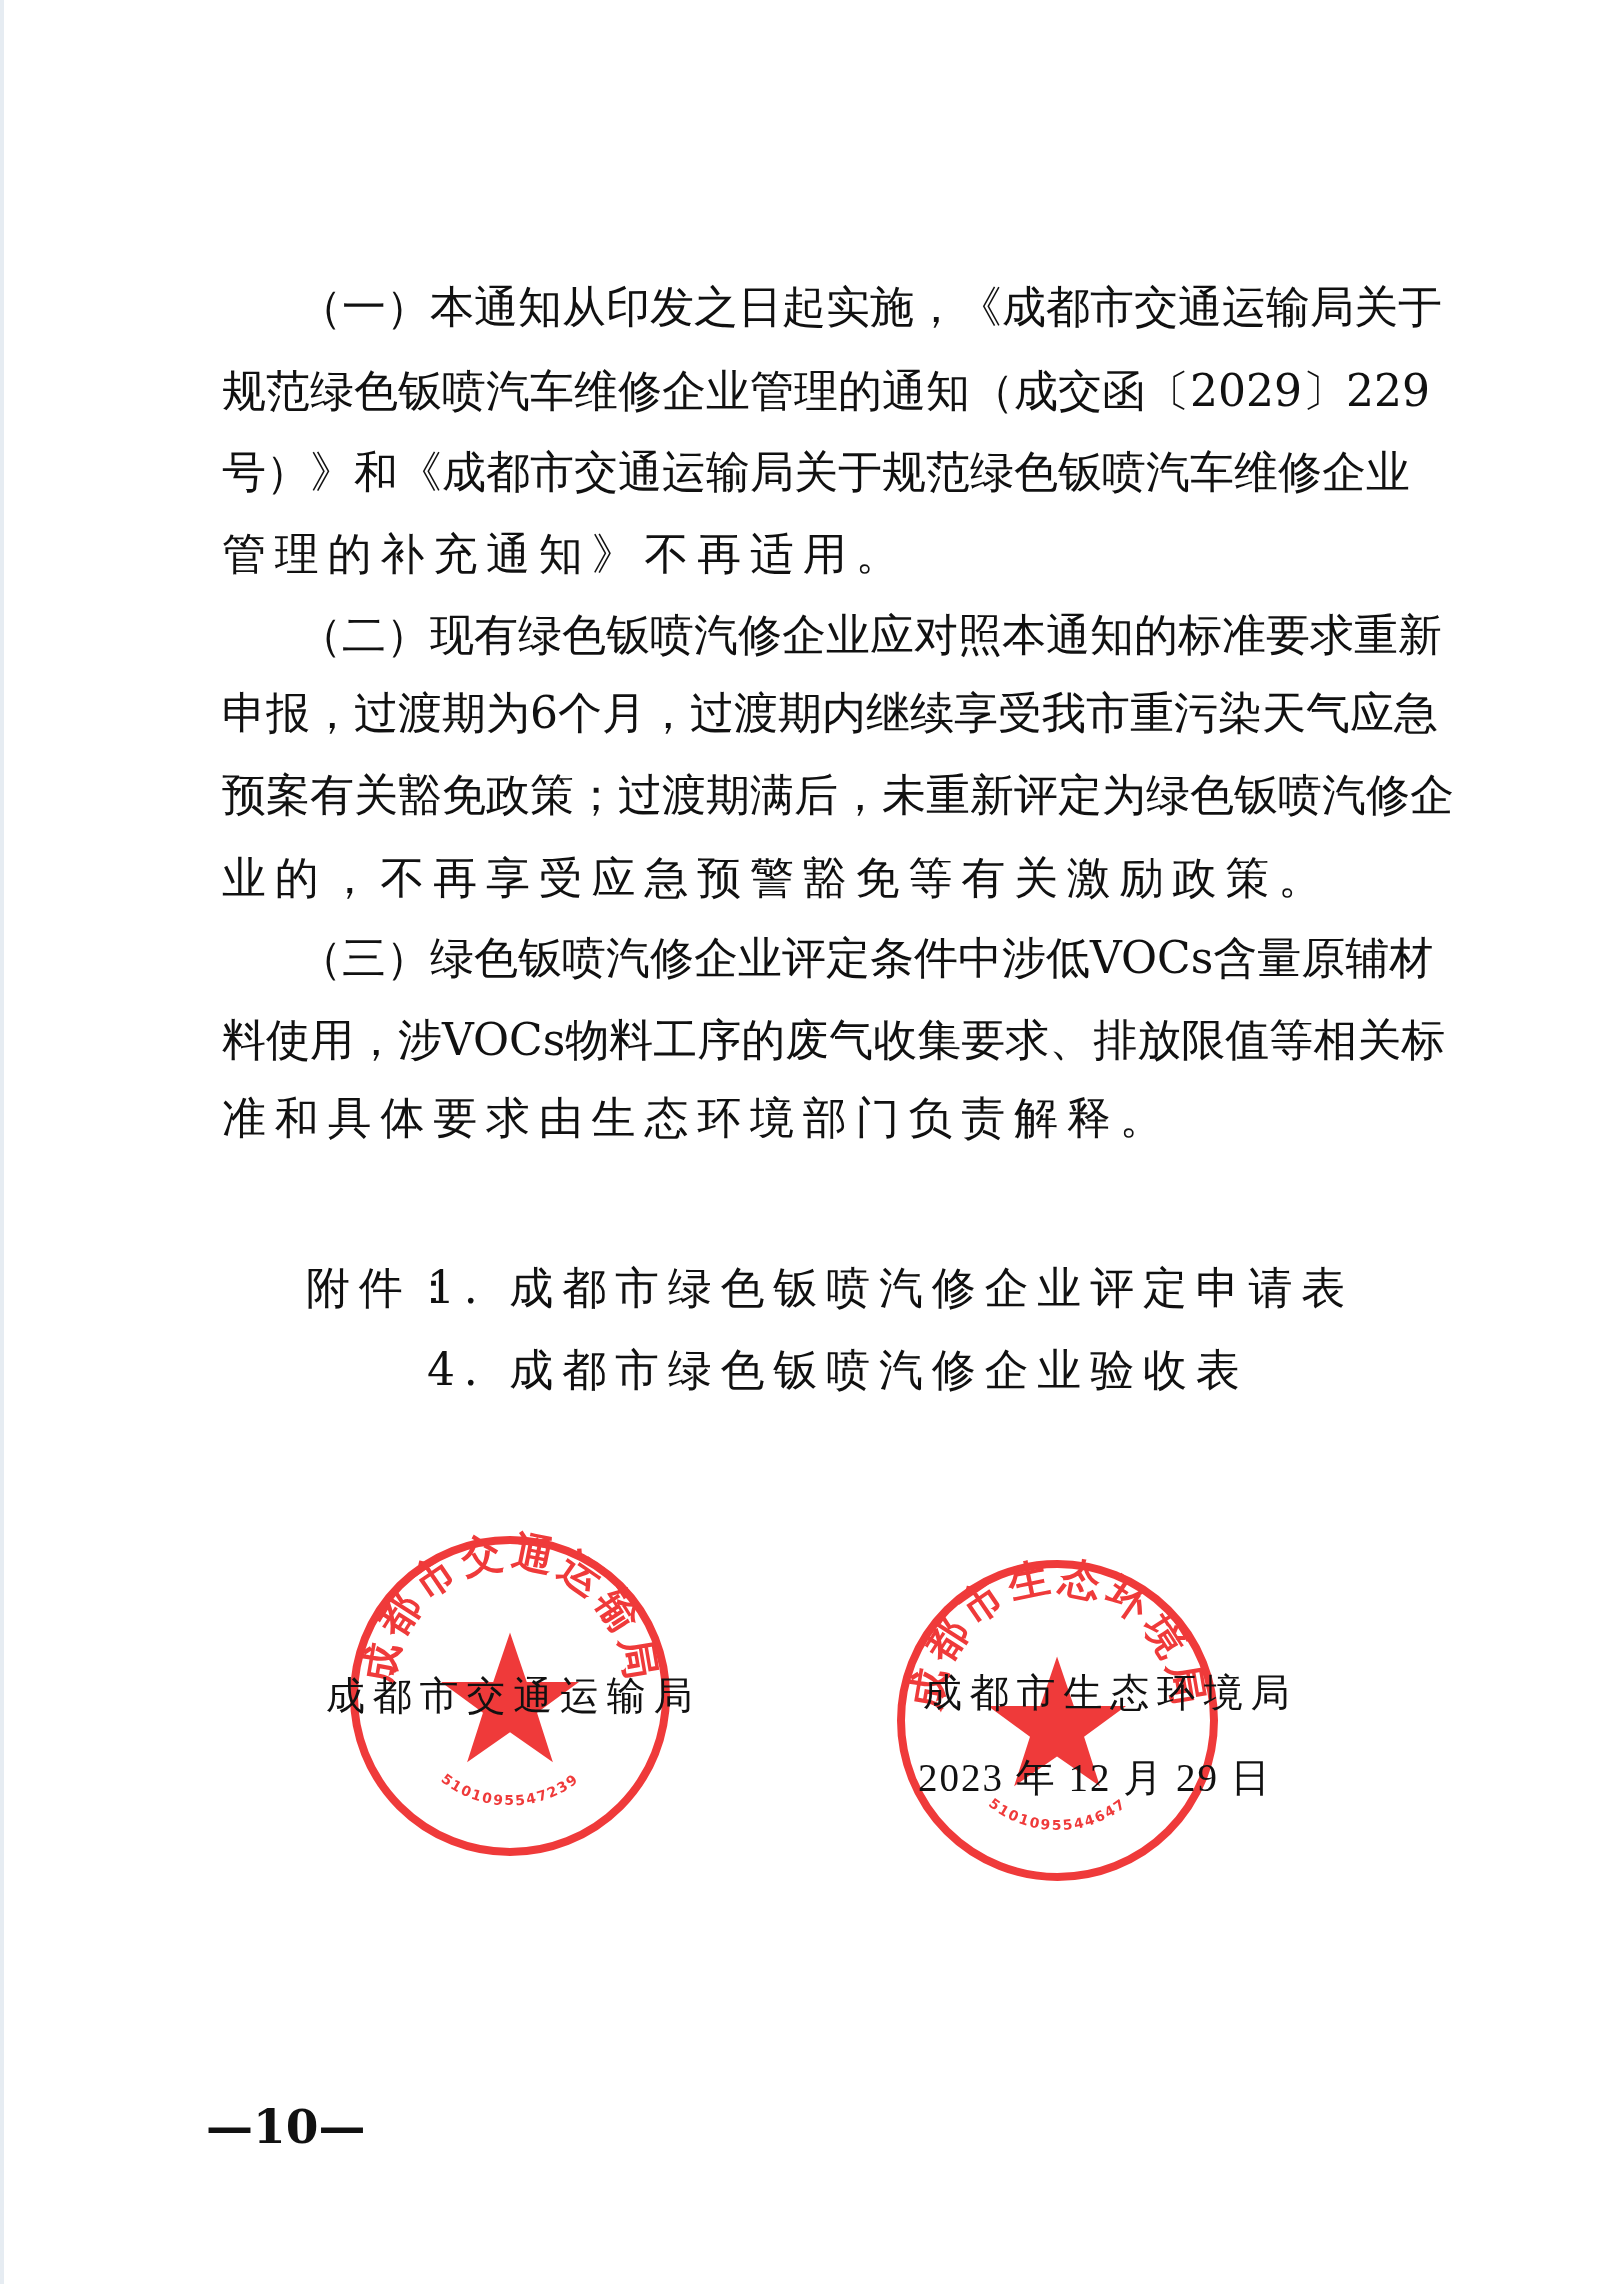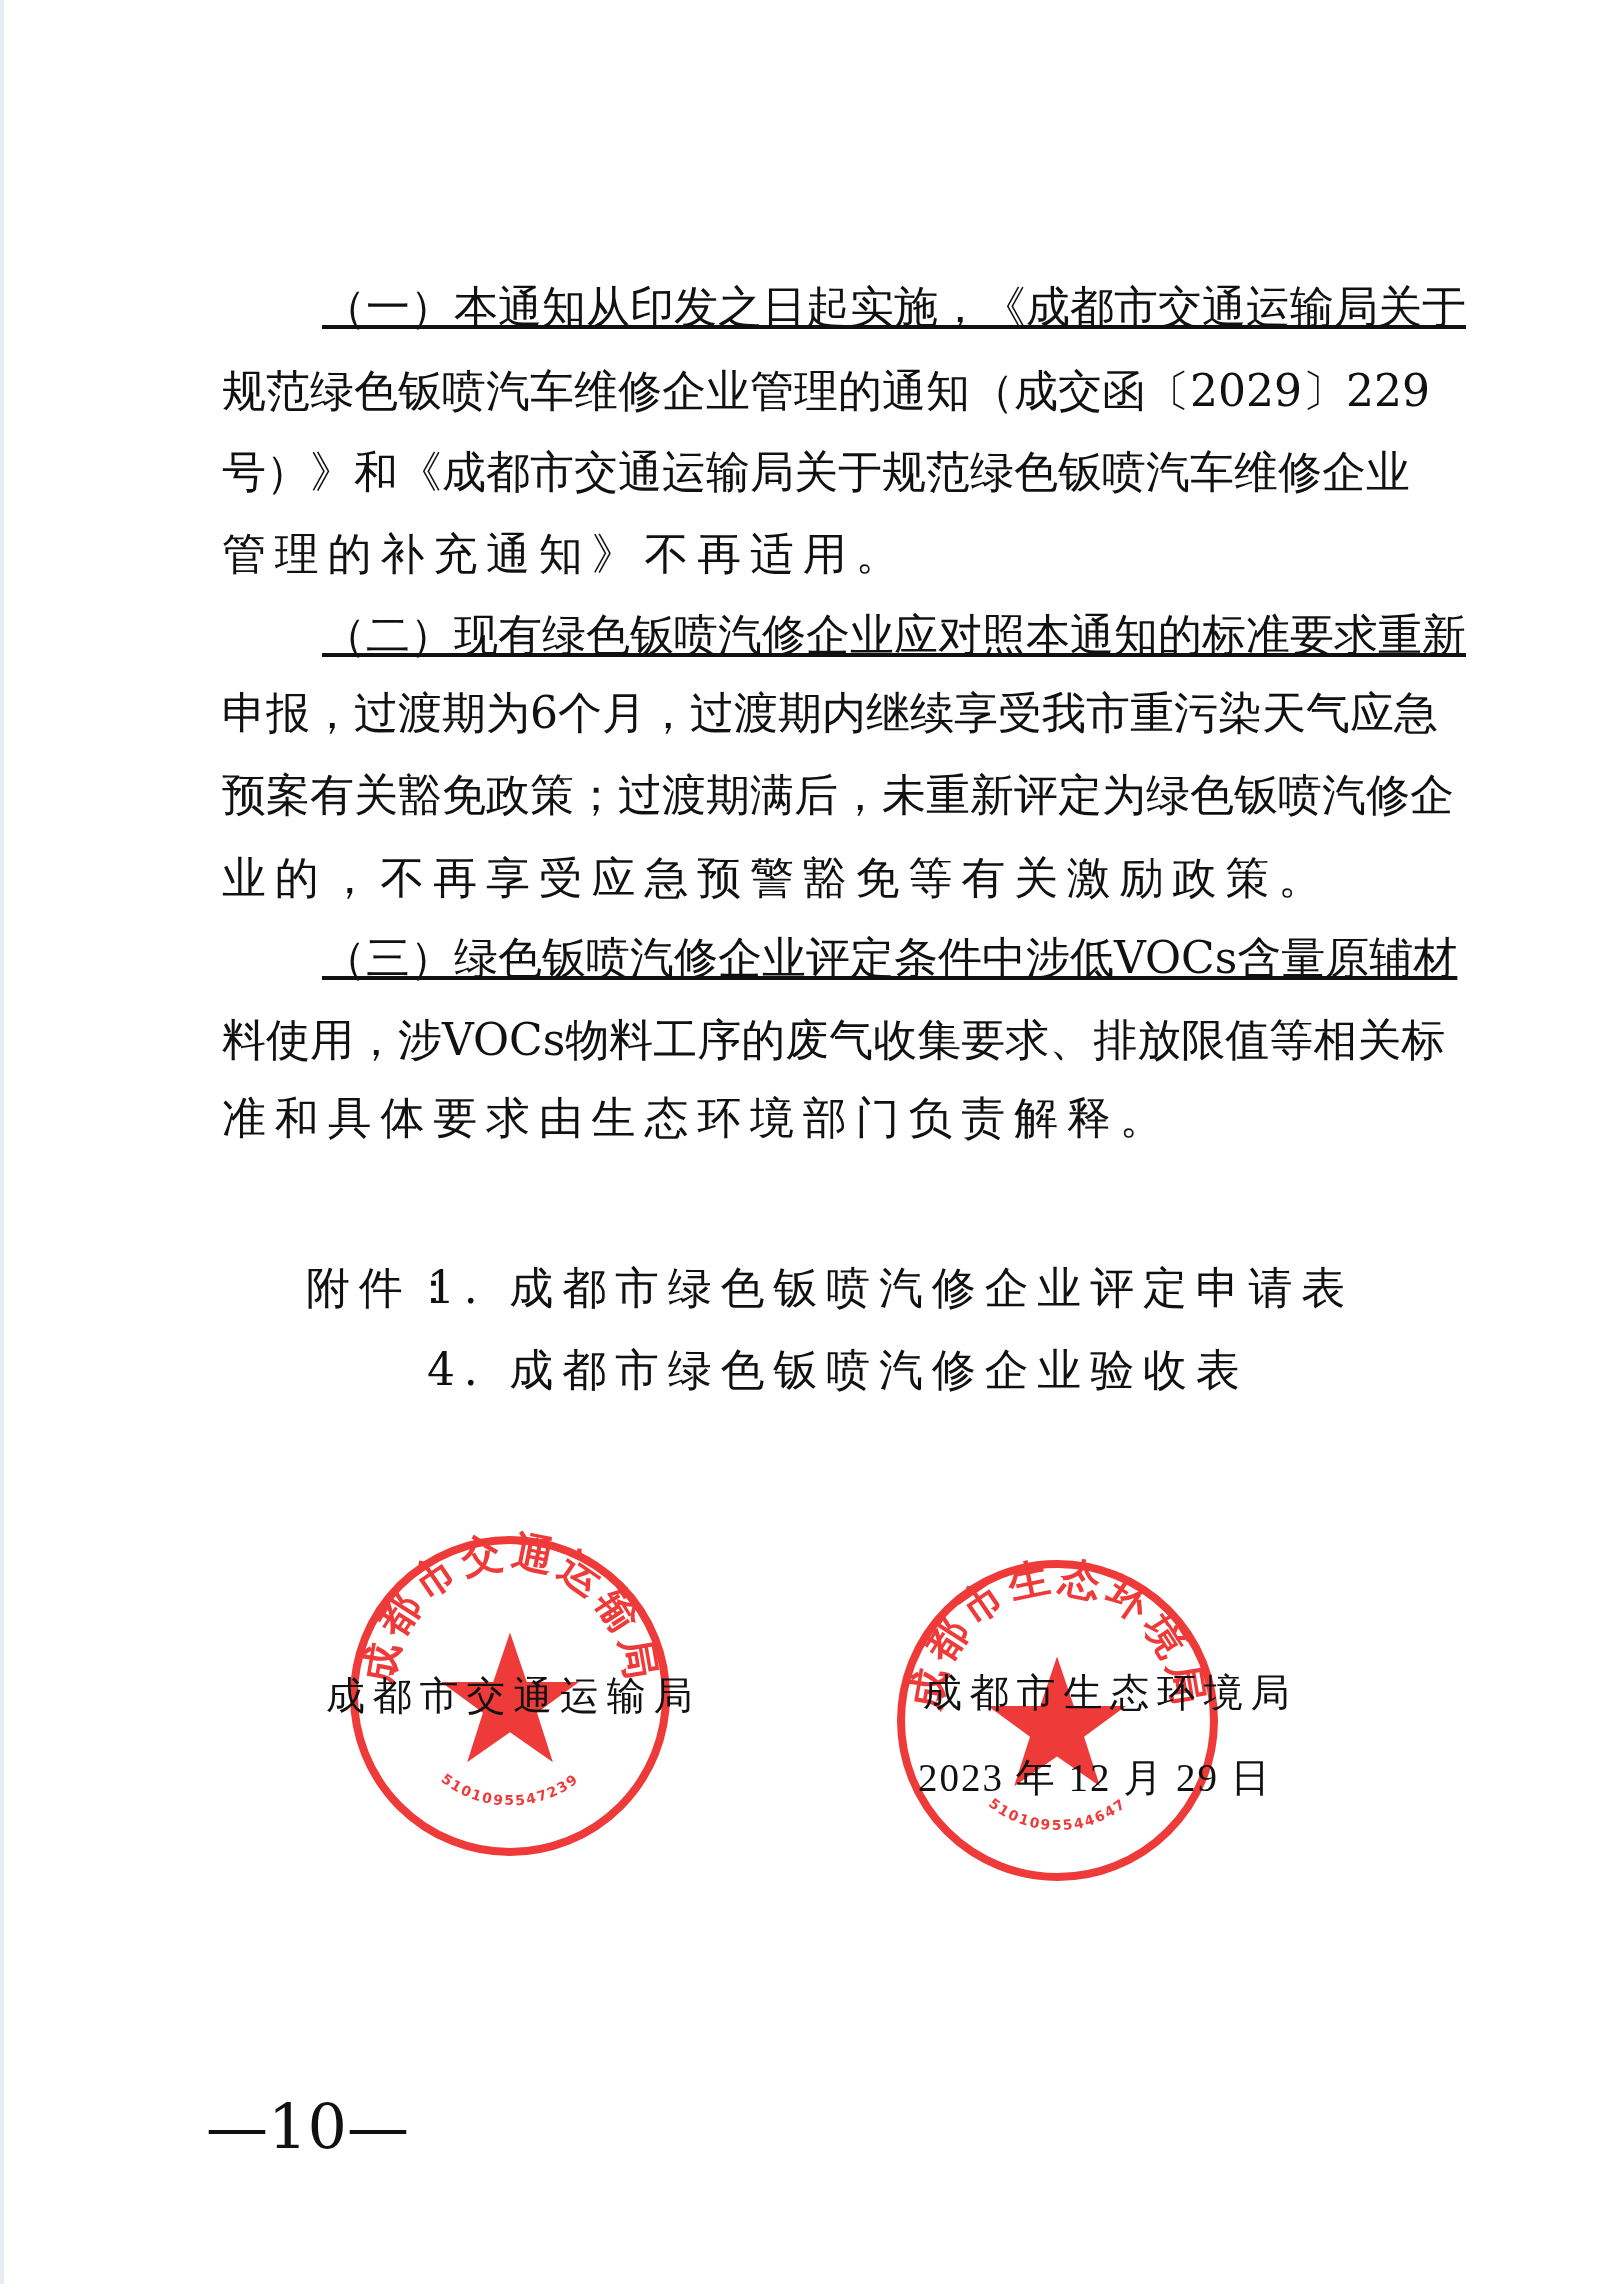--- a/index.html
+++ b/index.html
@@ -1,27 +1,27 @@
 <!DOCTYPE html>
 <html><head>
 <meta charset="utf-8">
 <style>
   html,body{margin:0;padding:0;background:#fff;}
   body{width:1613px;height:2285px;position:relative;overflow:hidden;
        font-family:"DejaVu Serif","Liberation Serif",serif;color:#111;}
   .edge{position:absolute;left:0;top:0;width:3.9px;height:2285px;background:#e6ecf2;}
   .line{position:absolute;left:222px;width:1180px;height:59px;line-height:59px;
         font-size:44px;white-space:nowrap;text-align:justify;text-align-last:justify;}
-  .line.indent{left:322px;width:1090px;text-decoration:underline;}
+  .line.indent{left:298px;width:1090px;}
   .line.last{text-align-last:left;letter-spacing:8.8px;}
   .att{position:absolute;height:59px;line-height:59px;font-size:44px;white-space:nowrap;letter-spacing:8.8px;}
   .seal{position:absolute;border-radius:50%;border:8.8px solid #ee2a2a;box-sizing:border-box;opacity:.92;}
   .seal svg{position:absolute;left:0;top:0;width:100%;height:100%;overflow:visible;}
   .sign{position:absolute;font-size:39px;line-height:49px;white-space:nowrap;letter-spacing:7.8px;color:#111;}
-  .pagenum{position:absolute;left:206px;top:2099px;font-size:62px;line-height:55px;white-space:nowrap;}
+  .pagenum{position:absolute;left:206px;top:2099px;font-size:47px;line-height:55px;white-space:nowrap;font-weight:bold;}
 </style>
 </head>
 <body>
 
 <div class="edge"></div>
 
 <div class="line indent" style="top:277px">（一）本通知从印发之日起实施，《成都市交通运输局关于</div>
 <div class="line" style="top:361px">规范绿色钣喷汽车维修企业管理的通知（成交函〔2029〕229</div>
 <div class="line" style="top:442px">号）》和《成都市交通运输局关于规范绿色钣喷汽车维修企业</div>
 <div class="line last" style="top:524px">管理的补充通知》不再适用。</div>

